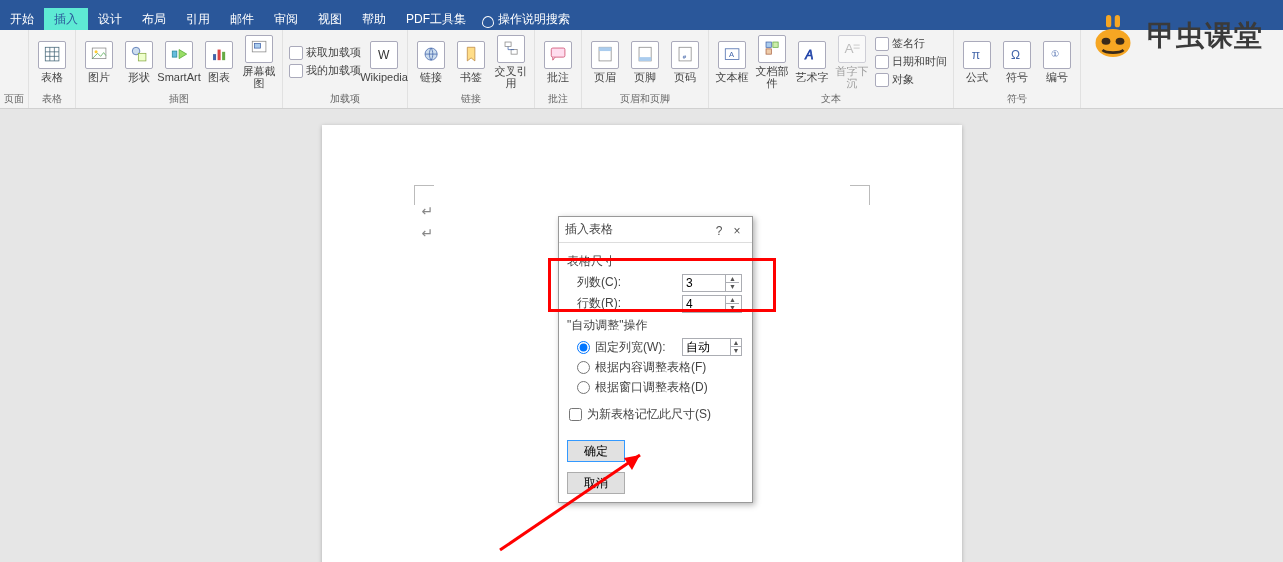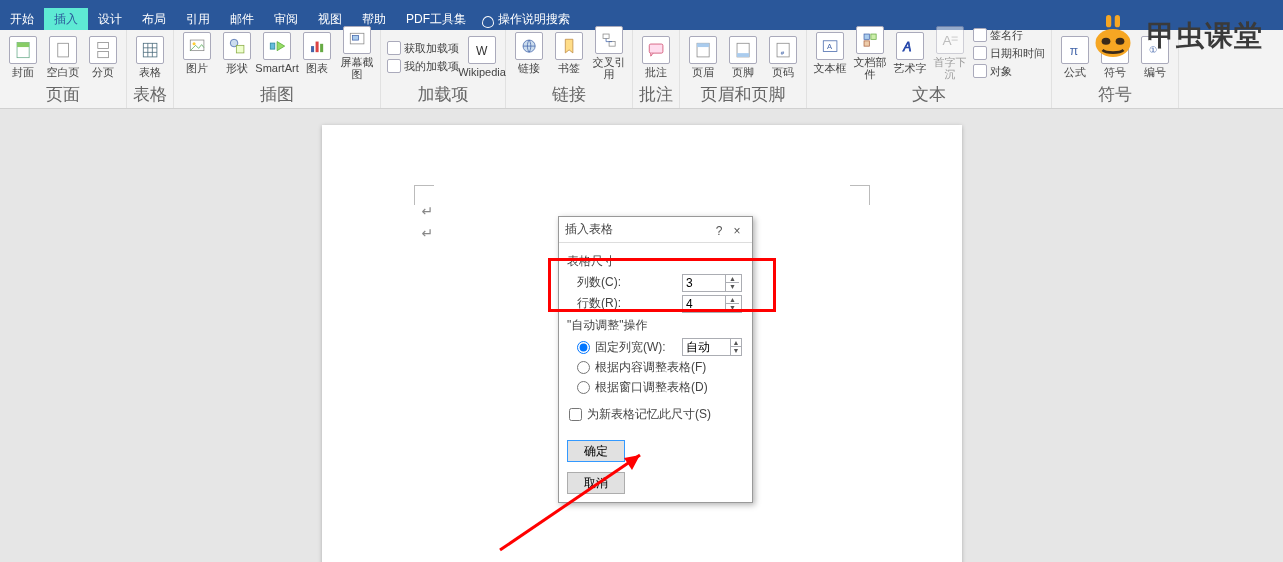--- a/index.html
+++ b/index.html
@@ -12,21 +12,21 @@
 .tabs-row { display:flex; align-items:center; height:22px; background:#2a579a; font-size:12px; }
 .tab { color:#fff; padding:0 10px; height:22px; line-height:22px; cursor:pointer; }
 .tab.active { background:#5eead4; color:#2a579a; }
 .tell-me { display:flex; align-items:flex-end; color:#fff; font-size:12px; margin-left:6px; }
 .bulb { display:inline-block; width:12px; height:12px; border:1px solid #fff; border-radius:50% 50% 50% 50% / 60% 60% 40% 40%; margin-right:4px; }
 
 
 .ribbon { display:flex; height:79px; background:#f3f3f3; border-bottom:1px solid #d0d0d0; font-size:11px; }
 .group { display:flex; flex-direction:column; align-items:center; justify-content:flex-end; border-right:1px solid #e1e1e1; padding:2px 4px 0; }
 .group-items { display:flex; gap:2px; flex:1; align-items:center; }
-.group-label { font-size:17px; color:#666; padding:1px 0 2px; }
+.group-label { font-size:10px; color:#666; padding:1px 0 2px; }
 .big-btn { display:flex; flex-direction:column; align-items:center; justify-content:center; width:38px; padding:2px 0; cursor:pointer; }
 .big-btn .ico { width:28px; height:28px; margin-bottom:2px; }
 .big-btn span { font-size:11px; color:#444; text-align:center; line-height:12px; }
 .col { display:flex; flex-direction:column; justify-content:center; gap:1px; }
 .small-btn { display:flex; align-items:center; font-size:11px; color:#444; padding:1px 2px; cursor:pointer; white-space:nowrap; }
 .small-btn .ico { width:14px; height:14px; margin-right:3px; }
 
 
 .ico { display:inline-flex; align-items:center; justify-content:center; background:#fff; border:1px solid #aab; border-radius:2px; }
 .ico svg { width:70%; height:70%; }
@@ -85,48 +85,20 @@
   <div class="tab">帮助</div>
   <div class="tab">PDF工具集</div>
   <div class="tell-me">
       <span class="bulb"></span>
       <span>操作说明搜索</span>
     </div>
 </div>
 
 <div class="ribbon">
   <div class="group">
-    <div class="group-items">
-      <div class="big-btn">
-          <div class="ico">
-            <svg viewBox="0 0 24 24">
-              <rect x="4" y="2" width="16" height="20" fill="#fff" stroke="#6a8"></rect>
-              <rect x="4" y="2" width="16" height="6" fill="#8c6"></rect>
-            </svg>
-          </div>
-          <span>封面</span>
-        </div>
-      <div class="big-btn">
-          <div class="ico">
-            <svg viewBox="0 0 24 24">
-              <rect x="5" y="3" width="14" height="18" fill="#fff" stroke="#888"></rect>
-            </svg>
-          </div>
-          <span>空白页</span>
-        </div>
-      <div class="big-btn">
-          <div class="ico">
-            <svg viewBox="0 0 24 24">
-              <rect x="5" y="2" width="14" height="8" fill="#fff" stroke="#888"></rect>
-              <rect x="5" y="14" width="14" height="8" fill="#fff" stroke="#888"></rect>
-            </svg>
-          </div>
-          <span>分页</span>
-        </div>
-    </div>
     <div class="group-label">页面</div>
   </div>
 
   <div class="group">
     <div class="group-items">
       <div class="big-btn">
           <div class="ico">
             <svg viewBox="0 0 24 24">
               <rect x="3" y="3" width="18" height="18" fill="#fff" stroke="#467"></rect>
               <line x1="3" y1="9" x2="21" y2="9" stroke="#467"></line>

